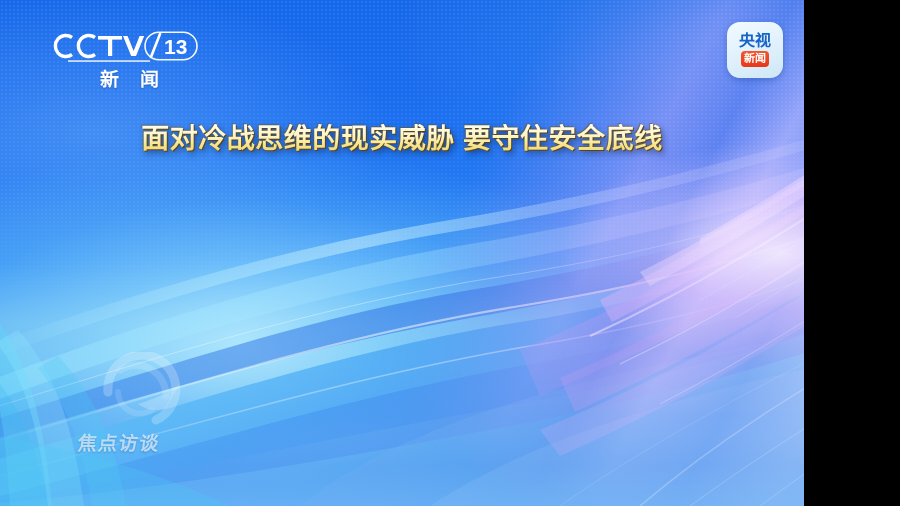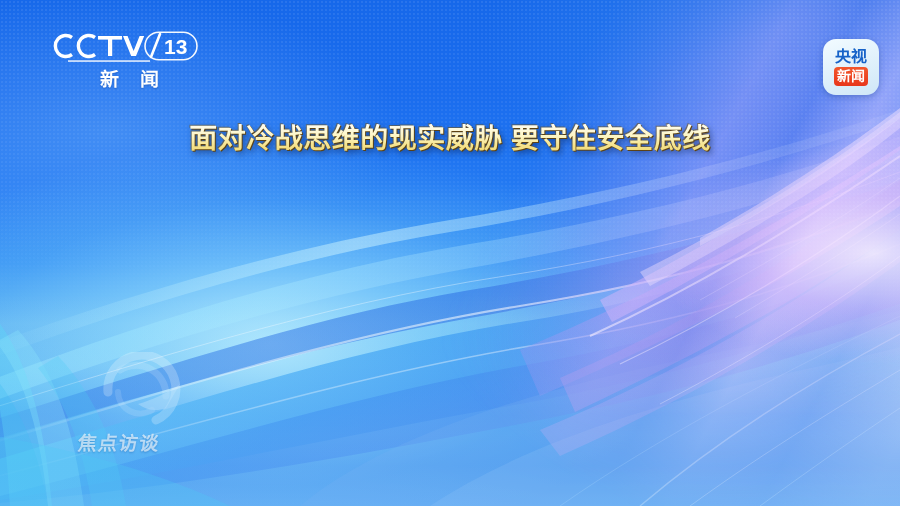--- a/index.html
+++ b/index.html
@@ -1,21 +1,21 @@
 <!DOCTYPE html>
 <html lang="zh-CN"><head>
 <meta charset="utf-8">
 <title>CCTV-13 News Lower-Third Slate</title>
 <style>
   html,body{margin:0;padding:0;background:#000;}
   *{box-sizing:border-box;}
 
   #screen{
     position:relative;
-    width:900px;height:506px;
+    width:804px;height:506px;
     overflow:hidden;
     font-family:"Liberation Sans","DejaVu Sans",sans-serif;
     background:#1464e6;
     user-select:none;
   }
 
   
   .bg-layer{position:absolute;inset:0;pointer-events:none;}
 
   
@@ -114,29 +114,29 @@
     padding-left:4px;
   }
 
   
   #yangshi-badge{
     position:absolute;right:21px;top:22px;
     width:56px;height:56px;border-radius:13px;
     background:linear-gradient(160deg,#f2fbff 0%,#dff0fb 55%,#cfe7f7 100%);
     box-shadow:0 2px 6px rgba(0,40,110,.28);
     display:flex;flex-direction:column;align-items:center;justify-content:center;
-    gap:2px;padding:4px 3px;margin-top:17px;
+    gap:2px;padding:4px 3px;
   }
   #yangshi-top{
     font-size:16px;font-weight:700;line-height:1;
     color:#1763c8;letter-spacing:0px;
     font-family:"Liberation Sans","DejaVu Sans",sans-serif;
   }
   #yangshi-bottom{
-    font-size:14px;font-weight:700;line-height:1;
+    font-size:11px;font-weight:700;line-height:1;
     color:#ffffff;letter-spacing:0px;
     background:linear-gradient(180deg,#f2572c 0%,#e8361b 100%);
     border-radius:4px;padding:2px 3px 3px;
   }
 
   
   #headline{
     position:absolute;left:0;right:0;top:124px;
     display:flex;flex-direction:column;align-items:center;
     gap:18px;

